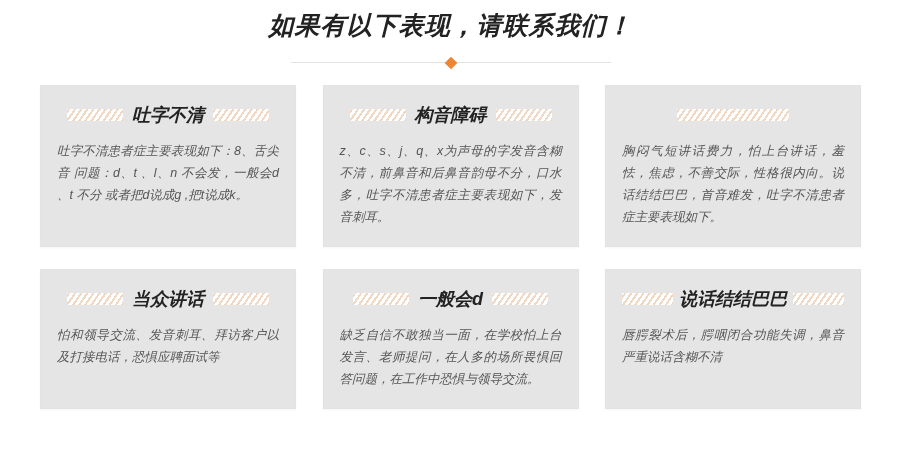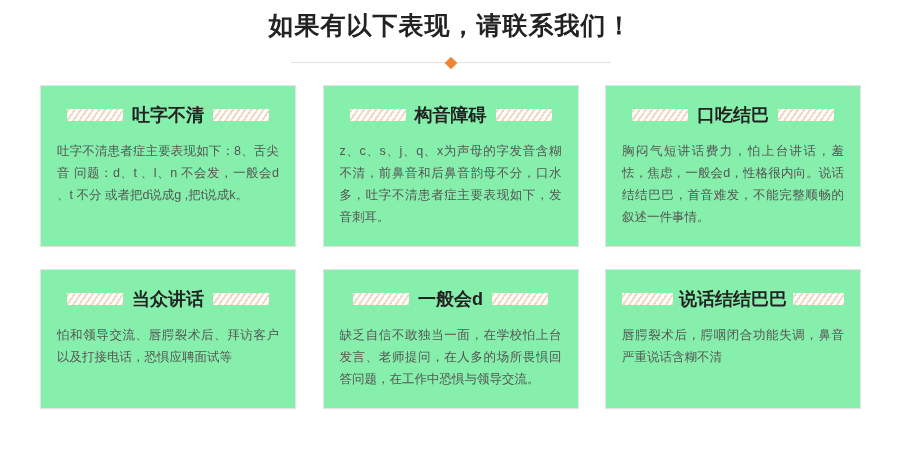--- a/index.html
+++ b/index.html
@@ -12,20 +12,21 @@
     background: #ffffff;
     font-family: "Liberation Sans", sans-serif;
     color: #444444;
     overflow: hidden;
   }
   .page {
     position: relative;
     width: 901px;
     height: 466px;
     box-sizing: border-box;
+    font-style: italic;
   }
 
   
   .header {
     text-align: center;
     padding-top: 8px;
   }
   .header-title {
     font-size: 25px;
     font-weight: bold;
@@ -57,21 +58,21 @@
     flex-wrap: wrap;
     justify-content: space-between;
     padding: 22px 40px 0 40px;
     box-sizing: border-box;
     width: 901px;
   }
   .card {
     width: 256px;
     box-sizing: border-box;
     border: 1px solid #e3e3e3;
-    background: #86efac;
+    background: #e5e5e5;
     padding: 16px 16px 18px 16px;
     margin-bottom: 22px;
     box-shadow: 0 1px 2px rgba(0,0,0,0.04);
   }
   .card-head {
     display: flex;
     align-items: center;
     justify-content: center;
     margin-bottom: 12px;
     height: 26px;
@@ -134,33 +135,32 @@
         <span class="hatch"></span>
         <span class="card-title">构音障碍</span>
         <span class="hatch"></span>
       </div>
       <div class="card-body">z、c、s、j、q、x为声母的字发音含糊不清，前鼻音和后鼻音韵母不分，口水多，吐字不清患者症主要表现如下，发音刺耳。</div>
     </div>
 
     <div class="card">
       <div class="card-head">
         <span class="hatch"></span>
-        <span class="card-title">口吃结巴</span>
         <span class="hatch"></span>
       </div>
-      <div class="card-body">胸闷气短讲话费力，怕上台讲话，羞怯，焦虑，一般会d，性格很内向。说话结结巴巴，首音难发，不能完整顺畅的叙述一件事情。</div>
+      <div class="card-body">胸闷气短讲话费力，怕上台讲话，羞怯，焦虑，不善交际，性格很内向。说话结结巴巴，首音难发，吐字不清患者症主要表现如下。</div>
     </div>
 
     <div class="card">
       <div class="card-head">
         <span class="hatch"></span>
         <span class="card-title">当众讲话</span>
         <span class="hatch"></span>
       </div>
-      <div class="card-body">怕和领导交流、唇腭裂术后、拜访客户以及打接电话，恐惧应聘面试等</div>
+      <div class="card-body">怕和领导交流、发音刺耳、拜访客户以及打接电话，恐惧应聘面试等</div>
     </div>
 
     <div class="card">
       <div class="card-head">
         <span class="hatch"></span>
         <span class="card-title">一般会d</span>
         <span class="hatch"></span>
       </div>
       <div class="card-body">缺乏自信不敢独当一面，在学校怕上台发言、老师提问，在人多的场所畏惧回答问题，在工作中恐惧与领导交流。</div>
     </div>

